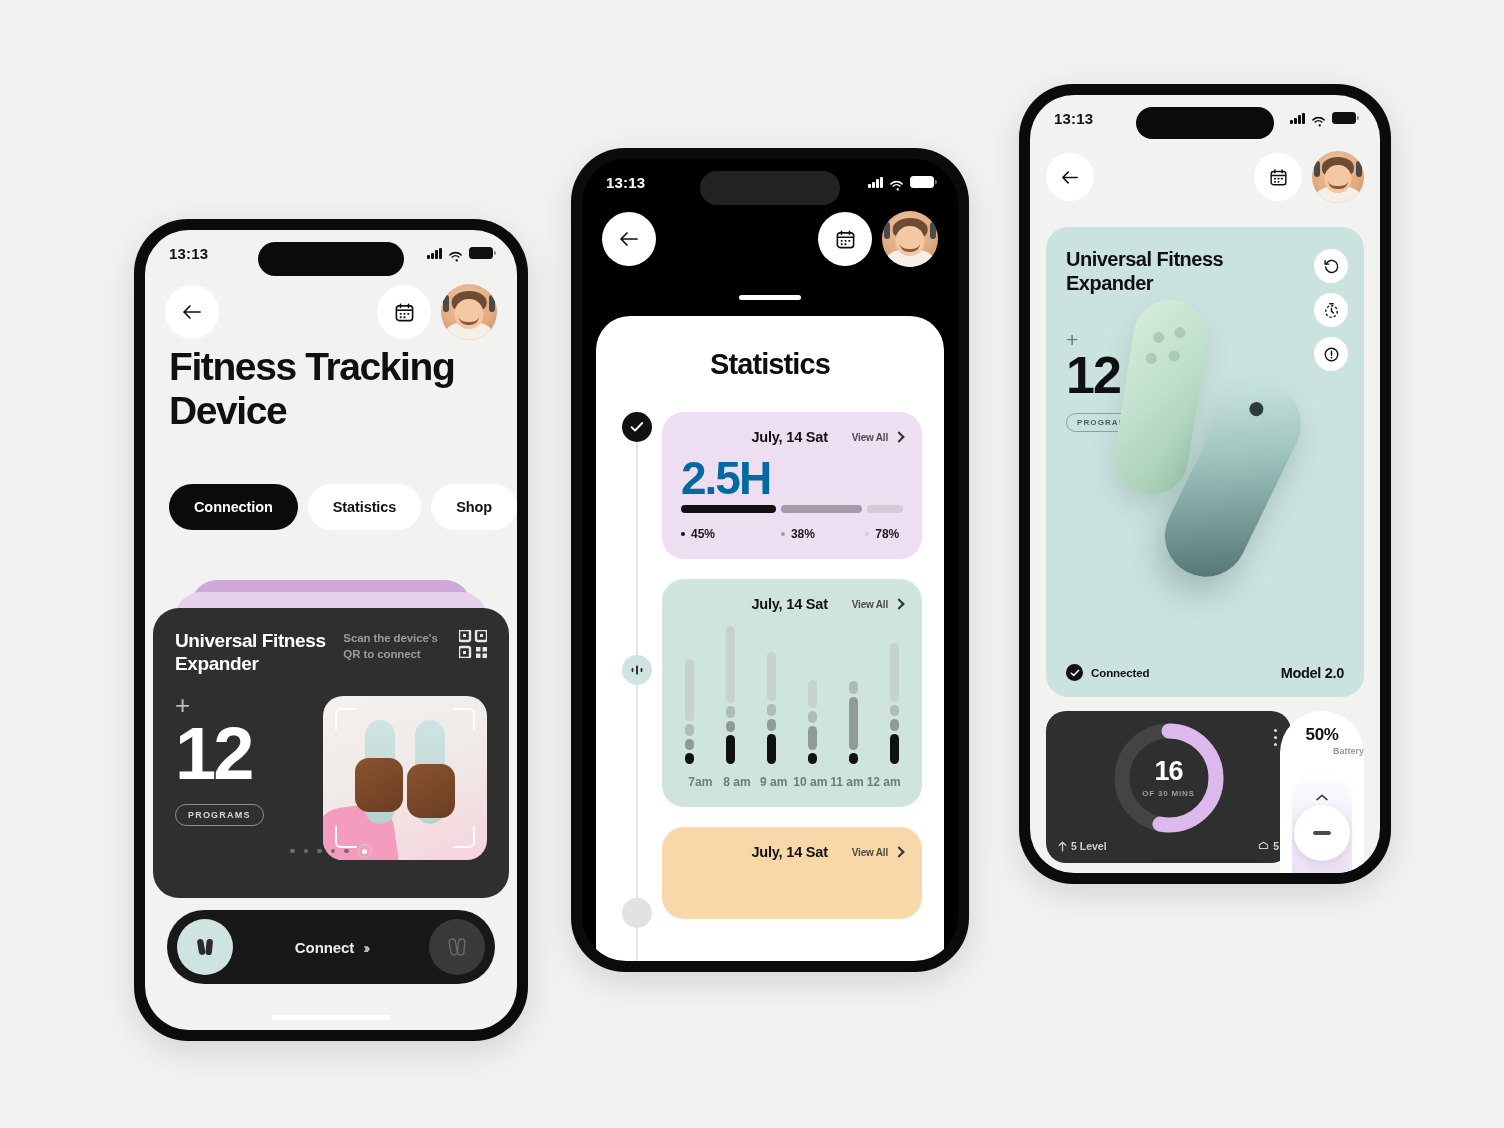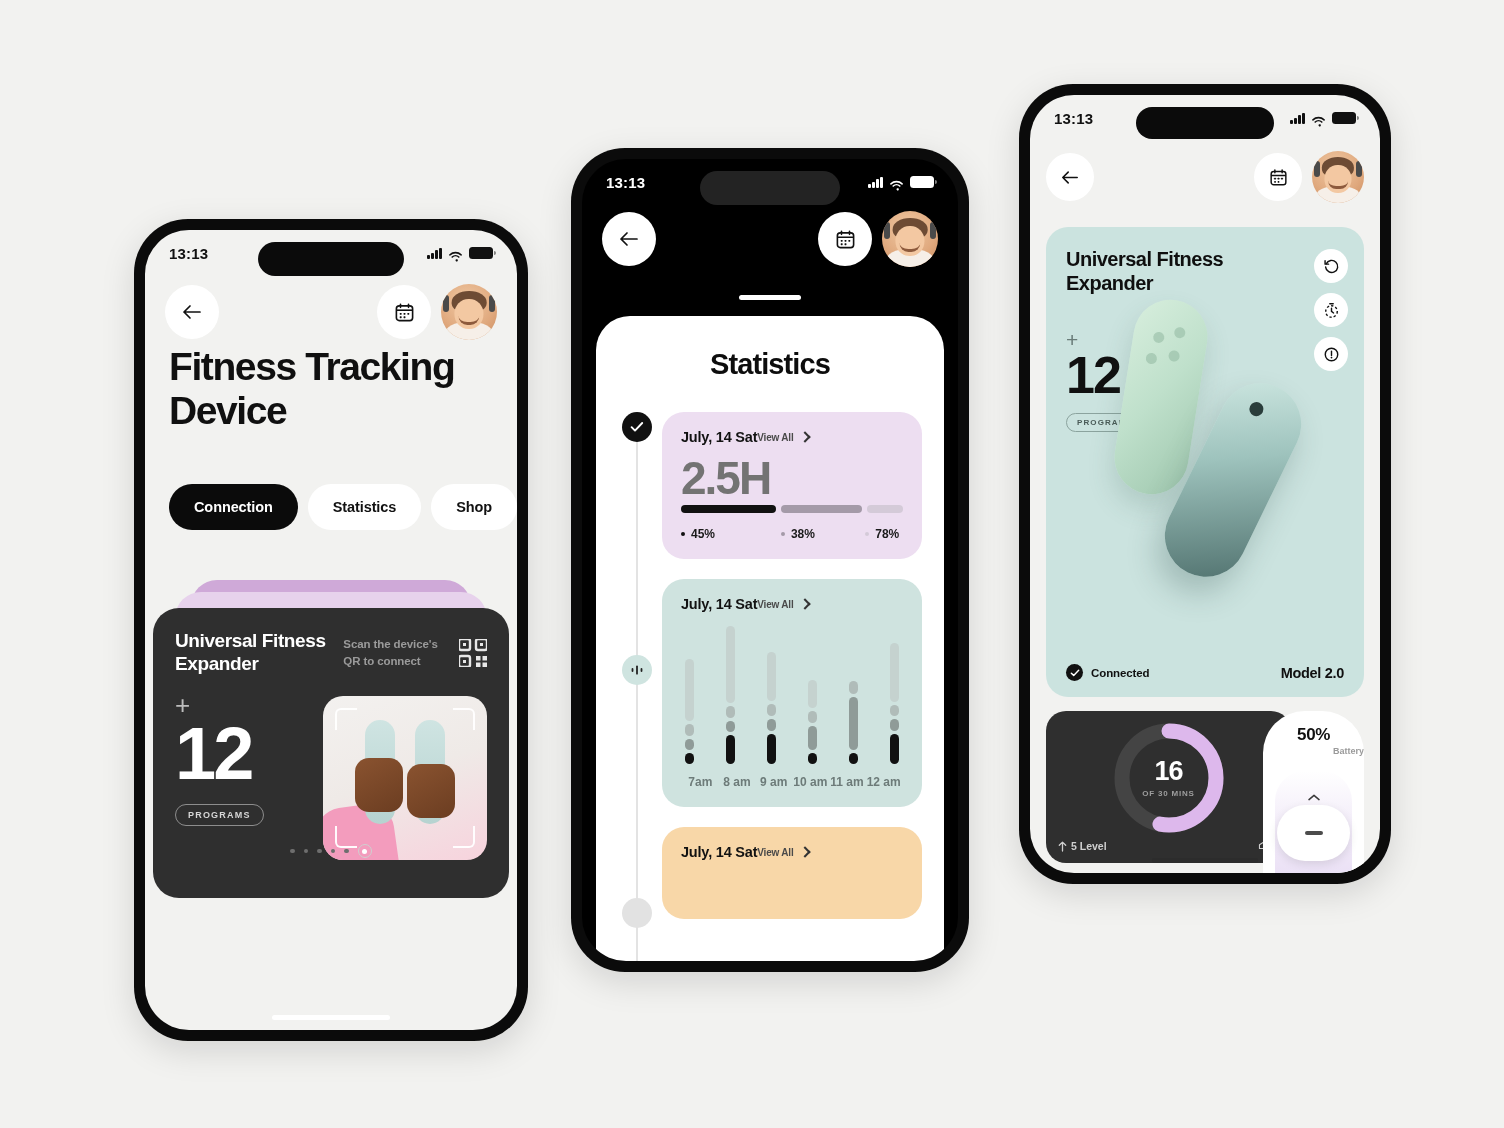--- a/index.html
+++ b/index.html
@@ -146,21 +146,21 @@
   .dark-card {
     position: absolute; left: 0; right: 0; top: 28px; bottom: -8px;
     background: #2f2f2f; border-radius: 26px;
     padding: 22px 22px 0 22px; color: #fff; overflow: hidden;
   }
   .dc-head { display: flex; justify-content: space-between; gap: 10px; }
   .dc-name {
     font-size: 19px; font-weight: 800; line-height: 1.2;
     letter-spacing: -.4px;
   }
-  .dc-scan { display: flex; gap: 14px; align-items: center; }
+  .dc-scan { display: flex; gap: 14px; align-items: flex-start; }
   .dc-scan-txt {
     font-size: 11.5px; line-height: 1.42; color: #9a9a9a;
     font-weight: 600; letter-spacing: -.1px;
   }
   .qr { width: 28px; height: 28px; flex: none; }
   .dc-plus { font-size: 26px; font-weight: 400; color: #bdbdbd; line-height: 1; margin-top: 16px; }
   .dc-num {
     font-size: 74px; font-weight: 800; line-height: .92;
     letter-spacing: -3px; margin-top: 2px;
   }
@@ -255,28 +255,28 @@
     display: flex; align-items: center; justify-content: center;
   }
   .tl-node.done { background: #111; top: 0; }
   .tl-node.active { background: #cfe4e0; top: 243px; }
   .tl-node.idle { background: #e2e2e2; top: 486px; }
 
   .stat-cards { position: absolute; left: 66px; right: 22px; top: 96px; bottom: 0; }
   .stat-card {
     border-radius: 22px; padding: 17px 19px 18px 19px; margin-bottom: 20px;
   }
-  .sc-head { display: flex; justify-content: flex-start; align-items: center; }
+  .sc-head { display: flex; justify-content: flex-end; align-items: center; gap: 24px; }
   .sc-date { font-size: 14.5px; font-weight: 700; color: #121212; letter-spacing: -.2px; }
   .sc-view {
     display:flex; align-items:center; gap:7px;
     font-size: 10px; font-weight: 600; color: #4a4a4a; letter-spacing: -.2px;
   }
   .chev { width: 8px; height: 8px; border-top: 2px solid #333; border-right: 2px solid #333; transform: rotate(45deg); }
-  .sc-big { font-size: 46px; font-weight: 800; letter-spacing: -2px; margin-top: 6px; color: #737373; }
+  .sc-big { font-size: 46px; font-weight: 800; letter-spacing: -2px; margin-top: 6px; color: #0369a1; }
   .seg-labels { position: relative; height: 46px; margin-top: 6px; }
   .seg-lab { position: absolute; font-size: 11px; color: #8b8290; font-weight: 600; }
   .seg-tick { position: absolute; bottom: 0; width: 1.2px; background: #b6abba; }
   .seg-bars { display: flex; gap: 5px; align-items: center; }
   .seg-bars span { height: 8px; border-radius: 5px; display: block; }
   .seg-pcts { display: flex; margin-top: 14px; }
   .seg-pct { display: flex; align-items: center; gap: 6px; font-size: 12px; font-weight: 700; color: #1a1a1a; }
   .seg-pct i { width: 4px; height: 4px; border-radius: 50%; display: block; }
 
   .bars-wrap { display: flex; justify-content: space-between; align-items: flex-end; height: 138px; margin-top: 14px; padding: 0 4px; }
@@ -345,21 +345,21 @@
   .ring-wrap { position: absolute; left: 50%; top: 8px; transform: translateX(-50%); width: 118px; height: 118px; }
   .ring-center { position: absolute; inset: 0; display: flex; flex-direction: column; align-items: center; justify-content: center; }
   .ring-num { font-size: 27px; font-weight: 800; color: #fff; letter-spacing: -1px; line-height: 1; }
   .ring-sub { font-size: 8px; font-weight: 700; color: #9d9d9d; letter-spacing: .8px; margin-top: 4px; }
   .dots3 { position: absolute; right: 14px; top: 18px; display:flex; flex-direction:column; gap:3.5px; }
   .dots3 i { width: 3.4px; height: 3.4px; border-radius: 50%; background: #dcdcdc; display:block; }
   .tc-foot { position: absolute; left: 12px; right: 12px; bottom: 11px; display: flex; justify-content: space-between; align-items: center; }
   .tc-meta { display: flex; align-items: center; gap: 4px; font-size: 10.5px; font-weight: 700; color: #cfcfcf; }
 
   .battery-card {
-    position: absolute; right: 16px; top: 616px; width: 101px; height: 222px;
+    position: absolute; right: 16px; top: 616px; width: 84px; height: 222px;
     background: #fff; border-radius: 42px; padding-top: 14px; overflow: hidden;
   }
   .bc-pct { text-align: center; font-size: 17px; font-weight: 800; color: #101010; letter-spacing: -.4px; }
   .bc-lab { text-align: right; font-size: 9px; color: #9a9a9a; font-weight: 600; margin-top: 1px; }
   .bc-slider {
     position: absolute; left: 12px; right: 12px; top: 60px; bottom: 10px;
     border-radius: 30px;
     background: linear-gradient(180deg,#ffffff 0%,#f3edf9 34%,#e3d5f2 100%);
   }
   .bc-knob {
@@ -486,20 +486,38 @@
             <i></i>
             <i></i>
             <i></i>
             <i></i>
             <i></i>
             <span class="cur"></span>
           </div>
         </div>
       </div>
 
+      <div class="connect-bar">
+        <div class="cb-ic">
+          <svg width="26" height="26" viewBox="0 0 26 26">
+              <rect x="6" y="5" width="6.4" height="16" rx="3.2" fill="#2b2b2b" transform="rotate(-10 9 13)"></rect>
+              <rect x="14" y="5" width="6.4" height="16" rx="3.2" fill="#2b2b2b" transform="rotate(6 17 13)"></rect>
+            </svg>
+        </div>
+        <div class="cb-label">
+          <span>Connect</span>
+          <span class="chev2">››</span>
+        </div>
+        <div class="cb-ic2">
+          <svg width="26" height="26" viewBox="0 0 26 26">
+              <rect x="6" y="5" width="6.4" height="16" rx="3.2" fill="none" stroke="#6a6a6a" stroke-width="1.4" transform="rotate(-10 9 13)"></rect>
+              <rect x="14" y="5" width="6.4" height="16" rx="3.2" fill="none" stroke="#6a6a6a" stroke-width="1.4" transform="rotate(6 17 13)"></rect>
+            </svg>
+        </div>
+      </div>
 
       <div class="homebar" style="width:118px;"></div>
     </div>
   </div>
 
   <div class="phone" id="phone2">
     <div class="screen">
 
       <div class="statusbar dark-status">
         <div class="st-time">13:13</div>

